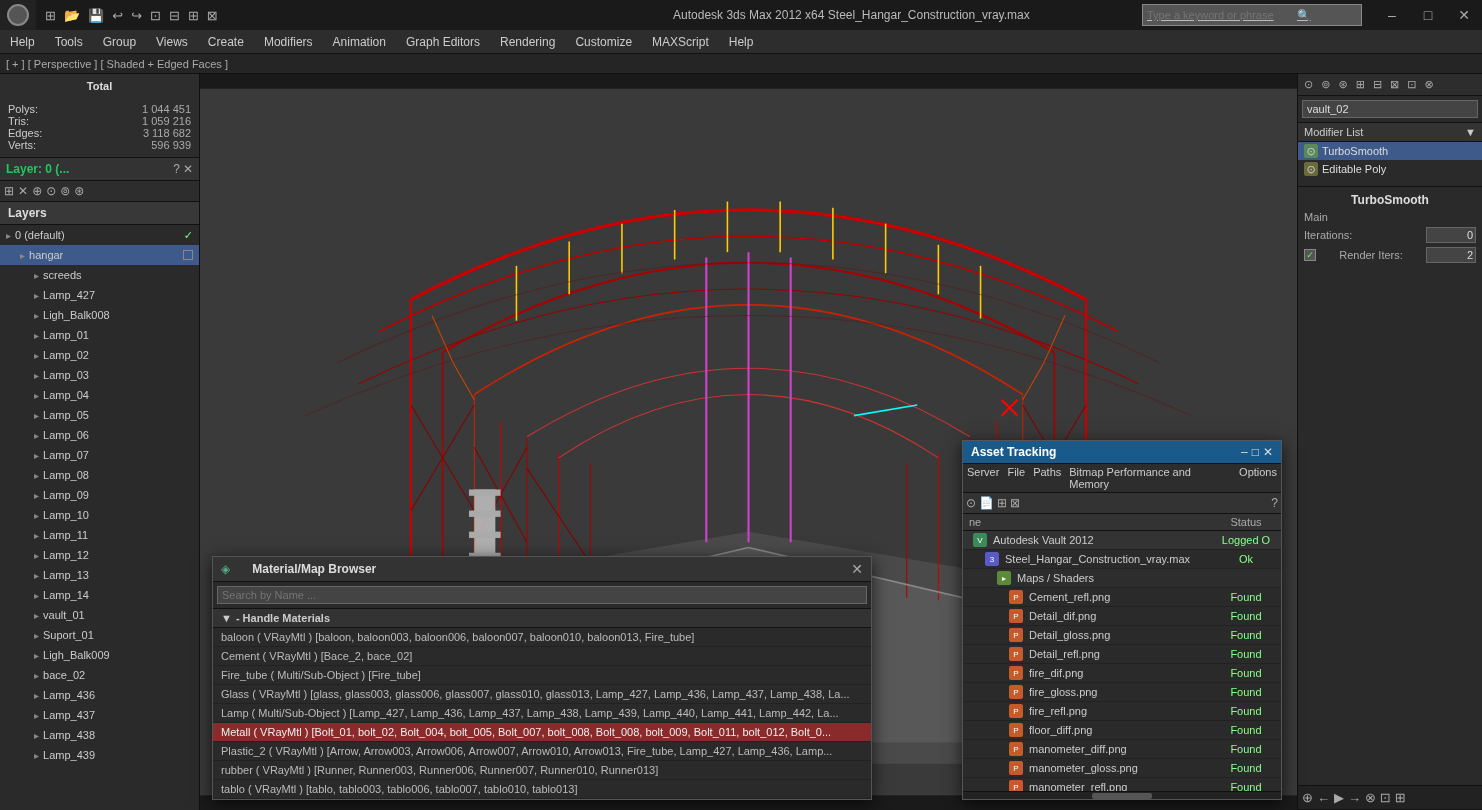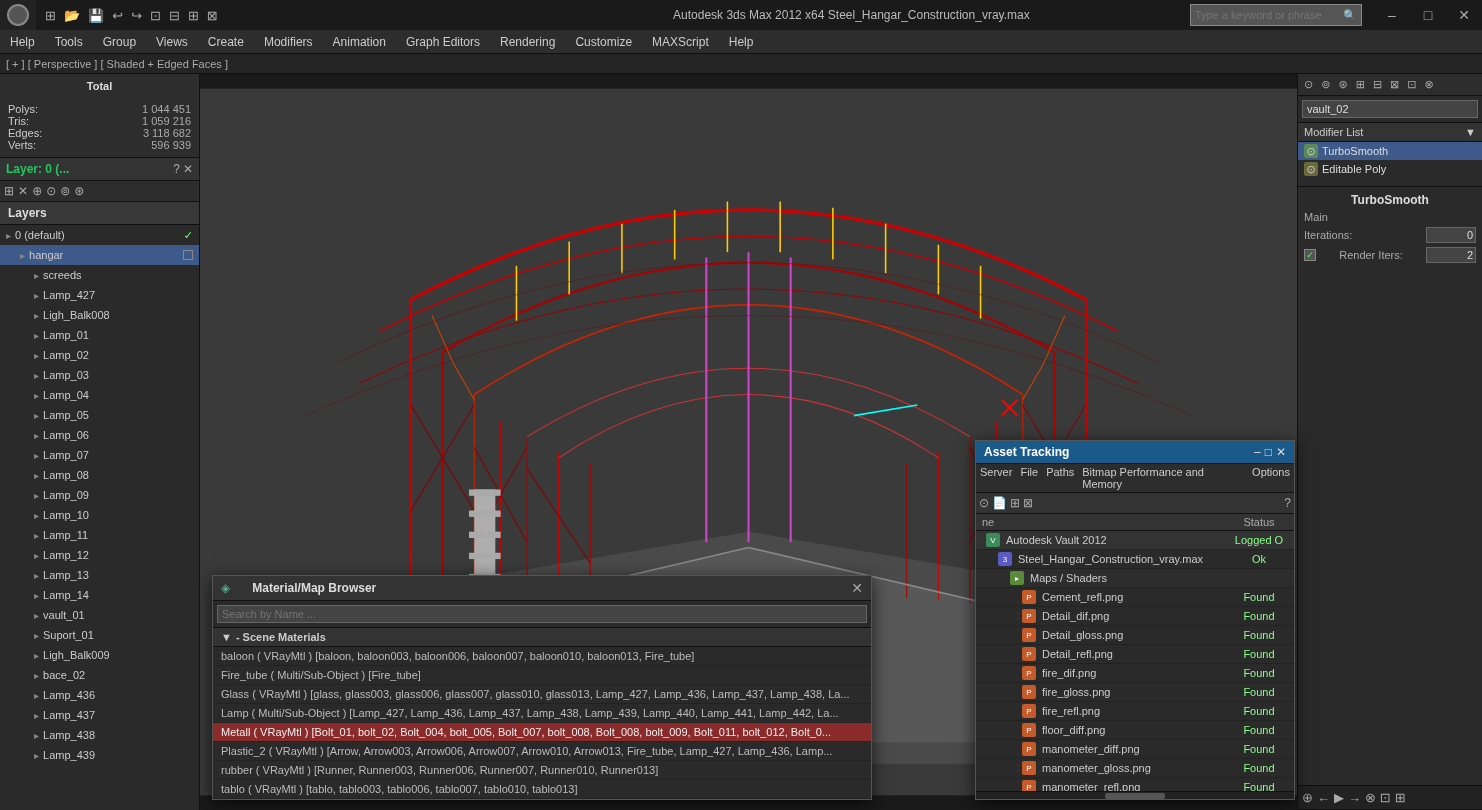--- a/index.html
+++ b/index.html
@@ -21,22 +21,22 @@
     }
     #titlebar .win-controls span {
       width: 36px; height: 30px; display: flex; align-items: center; justify-content: center;
       color: #aaa; font-size: 14px; cursor: pointer;
     }
     #titlebar .title-center {
       flex: 1; text-align: center; font-size: 12px; color: #bbb;
     }
     #titlebar .search-box {
       position: absolute; right: 120px; top: 4px;
-      width: 172px; height: 22px; background: #555; border: 1px solid #888;
-      display: flex; align-items: center; padding: 0 4px;
+      width: 220px; height: 22px; background: #555; border: 1px solid #888;
+      display: flex; align-items: center; padding: 0 4px; text-decoration: underline;
     }
     #titlebar .search-box input {
       background: transparent; border: none; outline: none; color: #ccc; font-size: 11px; width: 150px;
     }
     #titlebar .toolbar-icons {
       display: flex; align-items: center; gap: 2px; padding-left: 6px;
     }
     #titlebar .toolbar-icons span {
       color: #aaa; font-size: 13px; padding: 0 3px; cursor: pointer;
     }
@@ -632,35 +632,36 @@
       <span style="color:#5a8;font-size:12px;">◈</span>
       <span class="mb-title">Material/Map Browser</span>
     </div>
     <span class="mb-close">✕</span>
   </div>
   <div class="mb-search">
     <input class="mb-search-input" type="text" placeholder="Search by Name ..." style="">
   </div>
   <div class="mb-section-header">
     <span>▼</span>
-    <span>- Scene Materials</span>
+    <span>- Handle Materials</span>
   </div>
   <div class="mb-list">
       <div class="mb-item">baloon ( VRayMtl ) [baloon, baloon003, baloon006, baloon007, baloon010, baloon013, Fire_tube]</div>
+      <div class="mb-item">Cement ( VRayMtl ) [Bace_2, bace_02]</div>
       <div class="mb-item">Fire_tube ( Multi/Sub-Object ) [Fire_tube]</div>
       <div class="mb-item">Glass ( VRayMtl ) [glass, glass003, glass006, glass007, glass010, glass013, Lamp_427, Lamp_436, Lamp_437, Lamp_438, La...</div>
       <div class="mb-item">Lamp ( Multi/Sub-Object ) [Lamp_427, Lamp_436, Lamp_437, Lamp_438, Lamp_439, Lamp_440, Lamp_441, Lamp_442, La...</div>
       <div class="mb-item selected">Metall ( VRayMtl ) [Bolt_01, bolt_02, Bolt_004, bolt_005, Bolt_007, bolt_008, Bolt_008, bolt_009, Bolt_011, bolt_012, Bolt_0...</div>
       <div class="mb-item">Plastic_2 ( VRayMtl ) [Arrow, Arrow003, Arrow006, Arrow007, Arrow010, Arrow013, Fire_tube, Lamp_427, Lamp_436, Lamp...</div>
       <div class="mb-item">rubber ( VRayMtl ) [Runner, Runner003, Runner006, Runner007, Runner010, Runner013]</div>
       <div class="mb-item">tablo ( VRayMtl ) [tablo, tablo003, tablo006, tablo007, tablo010, tablo013]</div>
     </div>
 </div>
 
-<div id="asset-tracking" style="position: fixed; right: 187px; bottom: 10px;">
+<div id="asset-tracking" style="position: fixed; right: 200px; bottom: 10px;">
   <div class="at-titlebar">
     <span class="at-title">Asset Tracking</span>
     <div class="at-controls">
       <span>–</span>
       <span>□</span>
       <span>✕</span>
     </div>
   </div>
   <div class="at-menubar">
       <span>Server</span>

